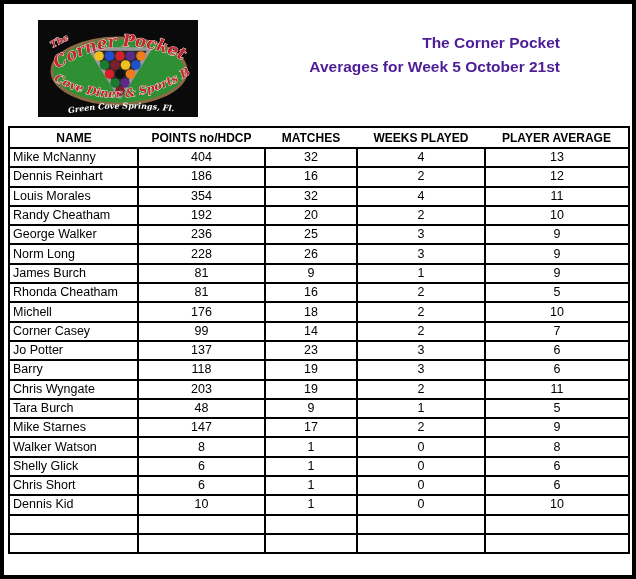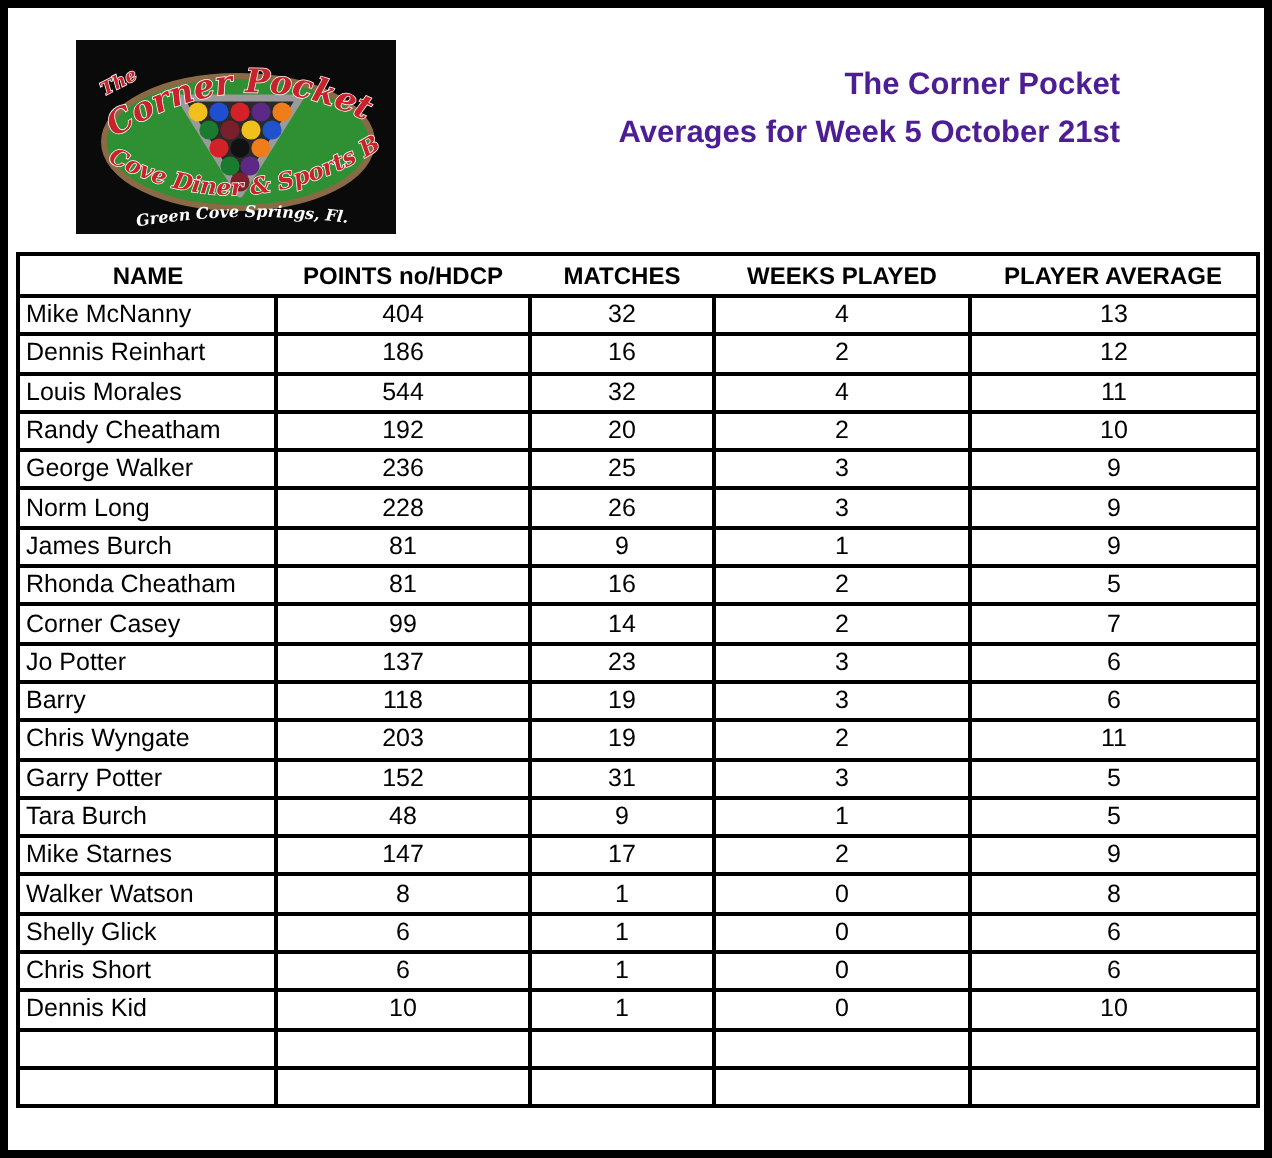--- a/index.html
+++ b/index.html
@@ -149,21 +149,21 @@
         </tr>
         <tr>
           <td class="name-cell">Dennis Reinhart</td>
           <td class="num-cell">186</td>
           <td class="num-cell">16</td>
           <td class="num-cell">2</td>
           <td class="num-cell">12</td>
         </tr>
         <tr>
           <td class="name-cell">Louis Morales</td>
-          <td class="num-cell">544</td>
+          <td class="num-cell">354</td>
           <td class="num-cell">32</td>
           <td class="num-cell">4</td>
           <td class="num-cell">11</td>
         </tr>
         <tr>
           <td class="name-cell">Randy Cheatham</td>
           <td class="num-cell">192</td>
           <td class="num-cell">20</td>
           <td class="num-cell">2</td>
           <td class="num-cell">10</td>
@@ -190,20 +190,27 @@
           <td class="num-cell">9</td>
         </tr>
         <tr>
           <td class="name-cell">Rhonda Cheatham</td>
           <td class="num-cell">81</td>
           <td class="num-cell">16</td>
           <td class="num-cell">2</td>
           <td class="num-cell">5</td>
         </tr>
         <tr>
+          <td class="name-cell">Michell</td>
+          <td class="num-cell">176</td>
+          <td class="num-cell">18</td>
+          <td class="num-cell">2</td>
+          <td class="num-cell">10</td>
+        </tr>
+        <tr>
           <td class="name-cell">Corner Casey</td>
           <td class="num-cell">99</td>
           <td class="num-cell">14</td>
           <td class="num-cell">2</td>
           <td class="num-cell">7</td>
         </tr>
         <tr>
           <td class="name-cell">Jo Potter</td>
           <td class="num-cell">137</td>
           <td class="num-cell">23</td>
@@ -218,27 +225,20 @@
           <td class="num-cell">6</td>
         </tr>
         <tr>
           <td class="name-cell">Chris Wyngate</td>
           <td class="num-cell">203</td>
           <td class="num-cell">19</td>
           <td class="num-cell">2</td>
           <td class="num-cell">11</td>
         </tr>
         <tr>
-          <td class="name-cell">Garry Potter</td>
-          <td class="num-cell">152</td>
-          <td class="num-cell">31</td>
-          <td class="num-cell">3</td>
-          <td class="num-cell">5</td>
-        </tr>
-        <tr>
           <td class="name-cell">Tara Burch</td>
           <td class="num-cell">48</td>
           <td class="num-cell">9</td>
           <td class="num-cell">1</td>
           <td class="num-cell">5</td>
         </tr>
         <tr>
           <td class="name-cell">Mike Starnes</td>
           <td class="num-cell">147</td>
           <td class="num-cell">17</td>

